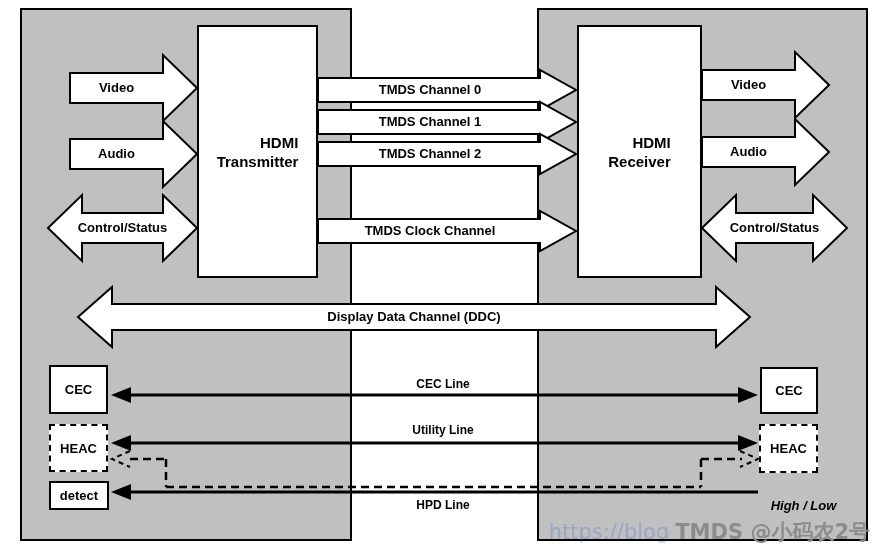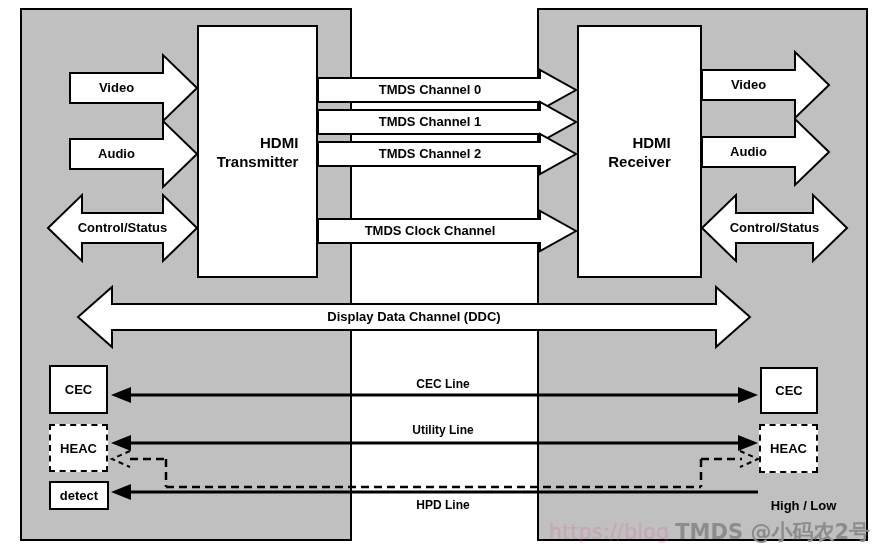--- a/index.html
+++ b/index.html
@@ -43,27 +43,27 @@
   .lbl-tmds2{left:330px;top:145px;width:200px;}
   .lbl-clock{left:330px;top:222px;width:200px;}
   .lbl-ddc{left:112px;top:308px;width:604px;}
   .lbl-video-out{left:702px;top:76px;width:93px;}
   .lbl-audio-out{left:702px;top:143px;width:93px;}
   .lbl-cs-sink{left:700px;top:219px;width:149px;}
   .lbl-line{font-size:12px;}
   .lbl-cec-line{left:343px;top:375px;width:200px;}
   .lbl-utility-line{left:343px;top:421px;width:200px;}
   .lbl-hpd-line{left:343px;top:496px;width:200px;}
-  .lbl-high-low{left:756px;top:497px;width:95px;}
+  .lbl-high-low{left:756px;top:497px;width:95px;font-style:italic;}
   .watermark{
     position:absolute;right:8px;top:518px;width:400px;text-align:right;
     font-size:21px;font-weight:bold;color:var(--wm);
     font-family:"DejaVu Sans",sans-serif;
   }
-  .watermark .ghost{opacity:0.22;font-weight:normal;margin-right:6px;color:#ec4899;
+  .watermark .ghost{opacity:0.22;font-weight:normal;margin-right:6px;color:#1d4ed8;
     text-shadow:0 0 1px #999;}
   .arrow{fill:var(--shape);stroke:var(--outline);stroke-width:2;stroke-linejoin:miter;}
   .wire{stroke:var(--outline);stroke-width:3;fill:none;}
   .wire-dash{stroke:var(--outline);stroke-width:2.5;fill:none;stroke-dasharray:8 5;}
   .head{fill:var(--outline);stroke:none;}
   .chev{fill:none;stroke:var(--outline);stroke-width:2;stroke-dasharray:5 4;}
 </style>
 </head>
 <body>
 

